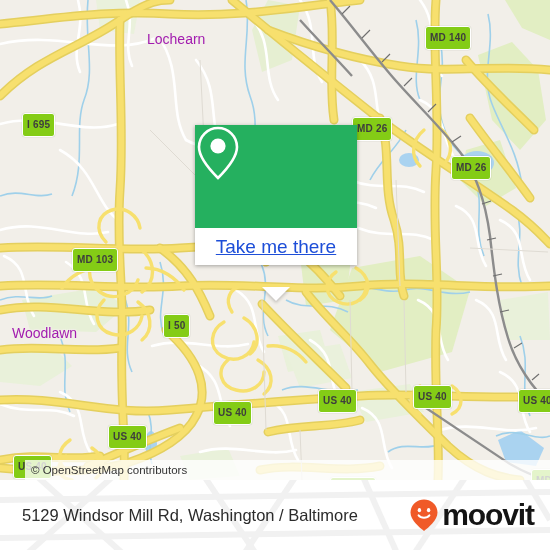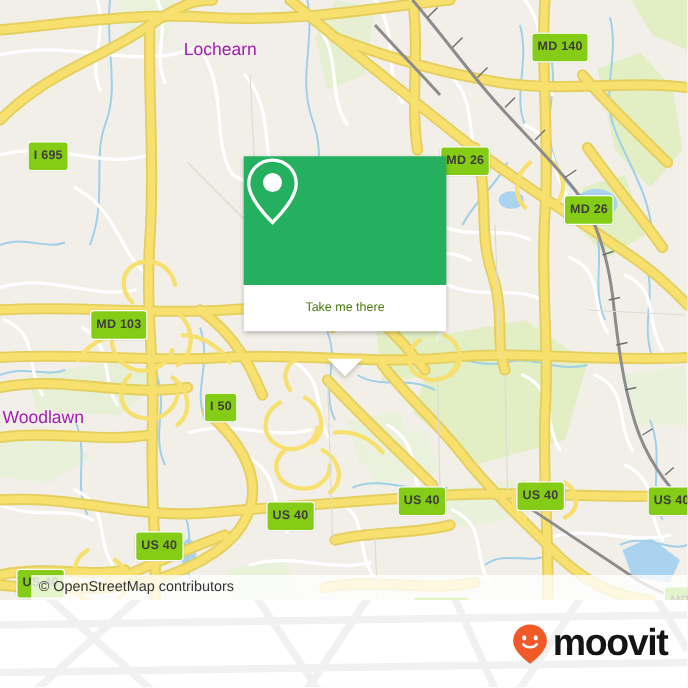--- a/index.html
+++ b/index.html
@@ -21,21 +21,21 @@
   
   .attrib{position:absolute;left:0;bottom:0;height:20px;line-height:20px;width:550px;
           background:rgba(255,255,255,.78);color:#333;font-size:11.5px;padding-left:6px;
           box-sizing:border-box;margin-left:25px;}
 
   
   .card{position:absolute;left:195px;top:125px;width:162px;
         box-shadow:0 1px 4px rgba(0,0,0,.33);}
   .card-top{height:103px;background:#25B05F;display:flex;align-items:center;justify-content:center;}
   .card-bottom{height:37px;background:#fff;display:flex;align-items:center;justify-content:center;}
-  .card-label{font-size:10px;color:#4d7c0f;}
+  .card-label{font-size:19px;color:#1d4ed8;text-decoration:underline;}
   .card-tip{position:absolute;left:50%;top:162px;transform:translateX(-50%);
             width:0;height:0;border-left:14px solid transparent;border-right:14px solid transparent;
             border-top:14px solid #fff;filter:drop-shadow(0 2px 1.5px rgba(0,0,0,.2));}
 
   
   .footer{position:absolute;left:0;top:480px;width:550px;height:70px;background:#fff;overflow:hidden;}
   .footer-watermark{position:absolute;left:0;top:0;opacity:1;}
   .address{position:absolute;left:22px;top:50%;transform:translateY(-50%);
            font-size:16.5px;color:#2b2b2b;white-space:nowrap;}
   .logo{position:absolute;right:16px;top:50%;transform:translateY(-50%);
@@ -265,21 +265,21 @@
           <path d="M300 430 L302 480"></path>
           <path d="M150 130 L220 200"></path>
           <path d="M470 248 L548 252"></path>
         </g>
       </g>
     </svg>
 
     <div class="place" style="left:147px;top:31px;">
       <span>Lochearn</span>
     </div>
-    <div class="place" style="left:2px;top:325px;">
+    <div class="place" style="left:12px;top:325px;">
       <span>Woodlawn</span>
     </div>
 
     <div class="shield" style="left:425px;top:26px;"><span>MD 140</span></div>
     <div class="shield" style="left:22px;top:97px;margin-top:16px;"><span>I 695</span></div>
     <div class="shield" style="left:352px;top:117px;"><span>MD 26</span></div>
     <div class="shield" style="left:451px;top:156px;"><span>MD 26</span></div>
     <div class="shield" style="left:72px;top:248px;"><span>MD 103</span></div>
     <div class="shield" style="left:163px;top:314px;"><span>I 50</span></div>
     <div class="shield" style="left:318px;top:389px;"><span>US 40</span></div>
@@ -316,20 +316,21 @@
         <path d="M120 -10 L20 80"></path>
         <path d="M200 -10 L260 80"></path>
         <path d="M300 -10 L240 80"></path>
         <path d="M360 -10 L400 80"></path>
         <path d="M470 -10 L410 80"></path>
         <path d="M0 20 L550 12"></path>
         <path d="M0 58 L550 50"></path>
         <path d="M520 -10 L550 40"></path>
       </g>
     </svg>
+    <div class="address">5129 Windsor Mill Rd, Washington / Baltimore</div>
     <div class="logo">
       <svg width="30" height="34" viewBox="0 0 30 34">
         <path d="M15 1.5 C7.5 1.5 1.5 7.4 1.5 14.6 C1.5 22.6 11 30 15 33 C19 30 28.5 22.6 28.5 14.6 C28.5 7.4 22.5 1.5 15 1.5 Z" fill="#F05A28"></path>
         <ellipse cx="10.4" cy="12.2" rx="1.7" ry="2.1" fill="#ffffff"></ellipse>
         <ellipse cx="19.6" cy="12.2" rx="1.7" ry="2.1" fill="#ffffff"></ellipse>
         <path d="M9.6 17.4 C12 20.6 18 20.6 20.4 17.4" fill="none" stroke="#ffffff" stroke-width="2" stroke-linecap="round"></path>
       </svg>
       <span class="logo-text">moovit</span>
     </div>
   </div>

